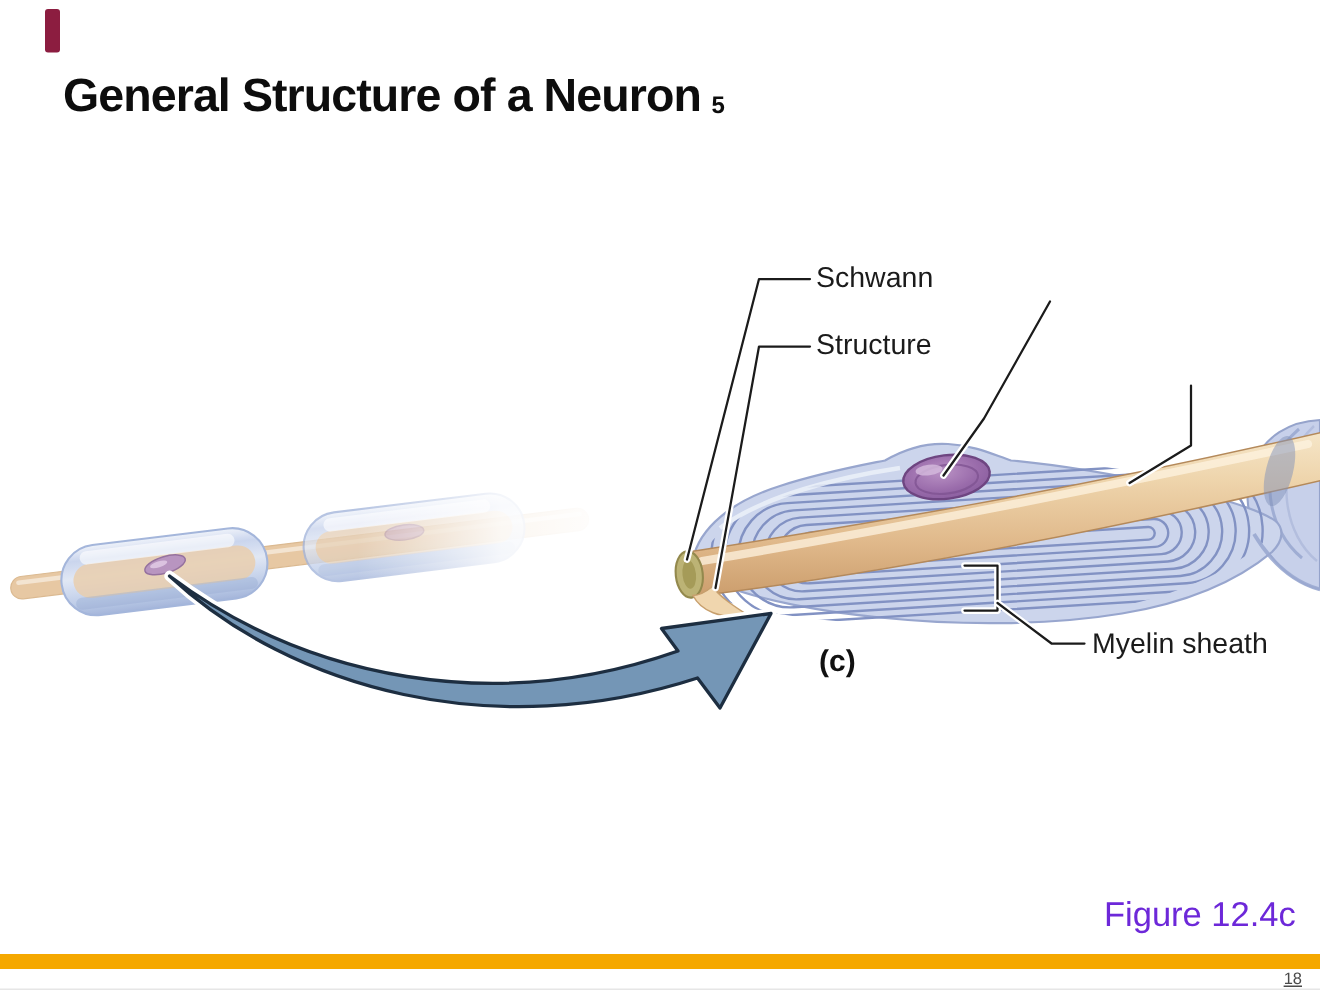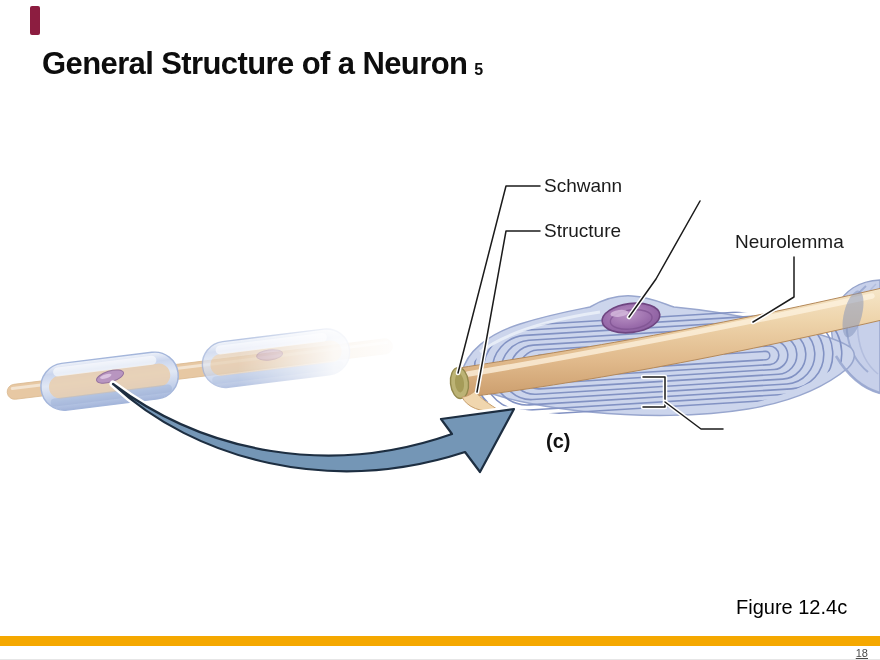--- a/index.html
+++ b/index.html
@@ -10,21 +10,21 @@
   #title-row{left:42px;top:46px;white-space:nowrap;}
   #title-row .title{font-size:31px;font-weight:bold;letter-spacing:-0.6px;color:#0d0d0d;}
   #title-row .title-sup{font-size:16px;font-weight:bold;margin-left:7px;position:relative;top:1px;color:#0d0d0d;}
   .lbl{font-size:19px;line-height:23px;color:#1b1b1b;white-space:nowrap;}
   #lbl-axoplasm{left:544px;top:174px;}
   #lbl-axolemma{left:544px;top:219px;}
   #lbl-schwann{left:678px;top:150px;}
   #lbl-neurolemma{left:735px;top:230px;}
   #lbl-myelin{left:728px;top:418px;}
   #panel-label{left:546px;top:430px;font-size:20px;font-weight:bold;color:#111;}
-  #figure-caption{left:736px;top:596px;font-size:20px;color:#000000;white-space:nowrap;}
+  #figure-caption{left:736px;top:596px;font-size:23px;color:#6d28d9;white-space:nowrap;}
   #footer-bar{left:0;top:636px;width:880px;height:10px;background:var(--footer-bar,#F5A800);}
   #page-number{right:12px;top:647px;font-size:11px;color:#4a4a4a;text-decoration:underline;}
   #bottom-hairline{left:0;top:659px;width:880px;height:1px;background:#e6e6e6;}
   svg{display:block;}
   .leader{stroke:#1b1b1b;stroke-width:1.5;fill:none;stroke-linejoin:round;stroke-linecap:round;}
   .leader-casing{stroke:#ffffff;stroke-width:4.5;fill:none;stroke-linejoin:round;stroke-linecap:round;}
   .loop{stroke:var(--myelin-loop-line,#8292C3);stroke-width:1.6;fill:none;}
 </style>
 </head>
 <body>
@@ -158,21 +158,21 @@
       <polyline class="leader" points="794,257 794,297 753,322"></polyline>
       <polyline class="leader-casing" points="643,377 665,377 665,407 643,407"></polyline>
       <polyline class="leader" points="643,377 665,377 665,407 643,407"></polyline>
       <polyline class="leader-casing" points="665,402 701,429 723,429"></polyline>
       <polyline class="leader" points="665,402 701,429 723,429"></polyline>
     </g>
   </svg>
 
   <div class="abs lbl" id="lbl-axoplasm">Schwann</div>
   <div class="abs lbl" id="lbl-axolemma">Structure</div>
-  <div class="abs lbl" id="lbl-neurolemma">Neurolemma</div>
+  <div class="abs lbl" id="lbl-myelin">Myelin sheath</div>
   <div class="abs" id="panel-label">(c)</div>
 
   <div class="abs" id="figure-caption">Figure 12.4c</div>
 
   <div class="abs" id="footer-bar"></div>
   <div class="abs" id="page-number">18</div>
   <div class="abs" id="bottom-hairline"></div>
 </div>
 
 </body></html>

